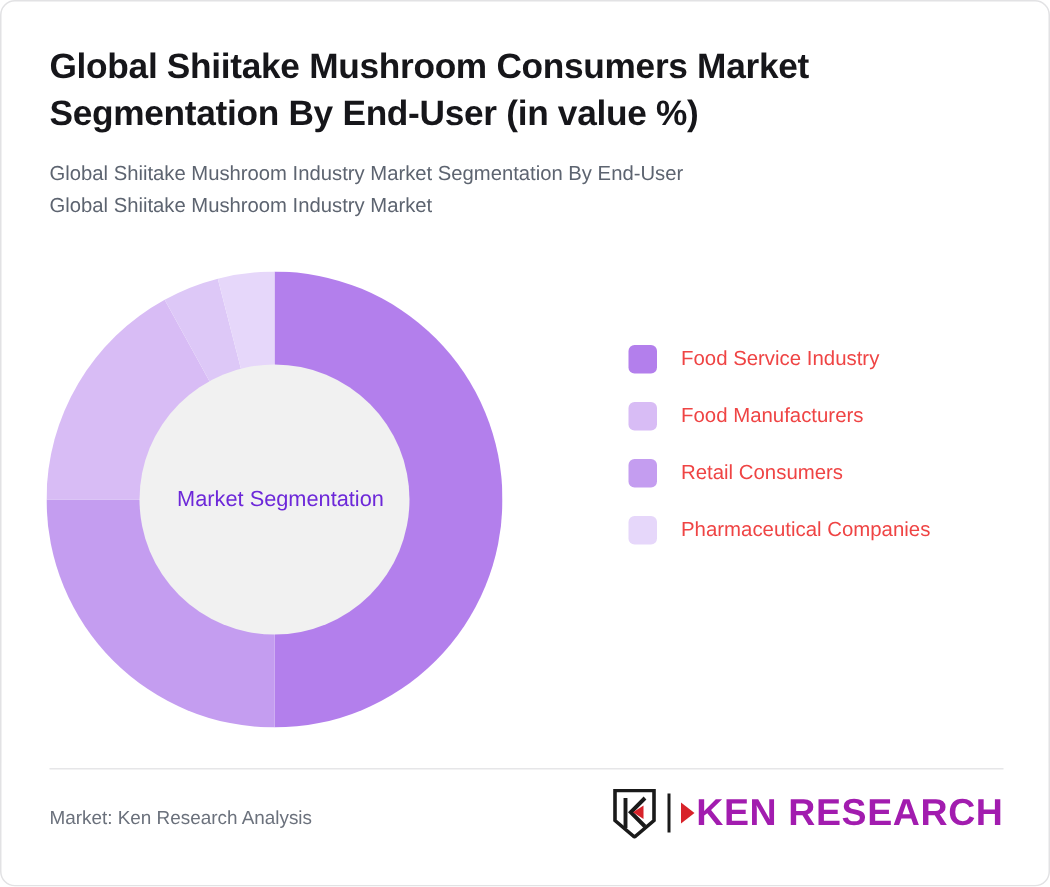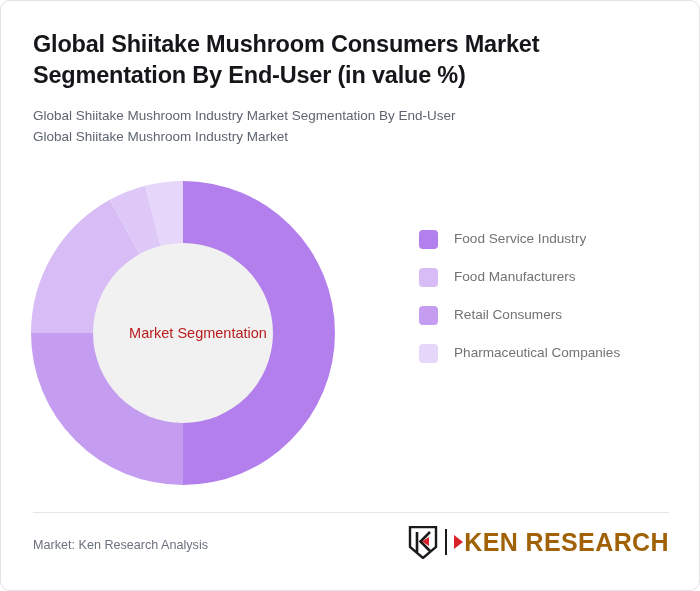--- a/index.html
+++ b/index.html
@@ -65,29 +65,29 @@
     width: 304px;
     height: 304px;
   }
   .donut-svg {
     display: block;
     width: 304px;
     height: 304px;
   }
   .donut-center-label {
     position: absolute;
-    left: 15px;
+    left: 4px;
     top: 0;
     width: 304px;
     height: 304px;
     display: flex;
     align-items: center;
     justify-content: center;
     font-size: 14.5px;
-    color: #b91c1c;
+    color: #6d28d9;
     pointer-events: none;
   }
 
   
   .legend {
     position: absolute;
     left: 418px;
     top: 62px;
     width: 262px;
   }
@@ -100,21 +100,21 @@
   .legend-swatch {
     flex: 0 0 auto;
     width: 19px;
     height: 19px;
     border-radius: 4px;
     margin-right: 16px;
     margin-top: 1px;
   }
   .legend-label {
     font-size: 13.6px;
-    color: #737373;
+    color: #ef4444;
     line-height: 1.45;
   }
 
   
   .divider {
     position: absolute;
     left: 32px;
     top: 511px;
     width: 636px;
     height: 1px;
@@ -144,21 +144,21 @@
     width: 2px;
     height: 26px;
     background: #1a1a1a;
     margin-right: 7px;
   }
   .logo-text {
     font-family: "Liberation Sans", sans-serif;
     font-size: 25px;
     font-weight: bold;
     letter-spacing: 0.4px;
-    color: #a16207;
+    color: #a21caf;
     white-space: nowrap;
     display: flex;
     align-items: center;
     justify-content: space-between;
   }
   .logo-caret {
     display: inline-block;
     width: 0;
     height: 0;
     border-top: 7px solid transparent;

